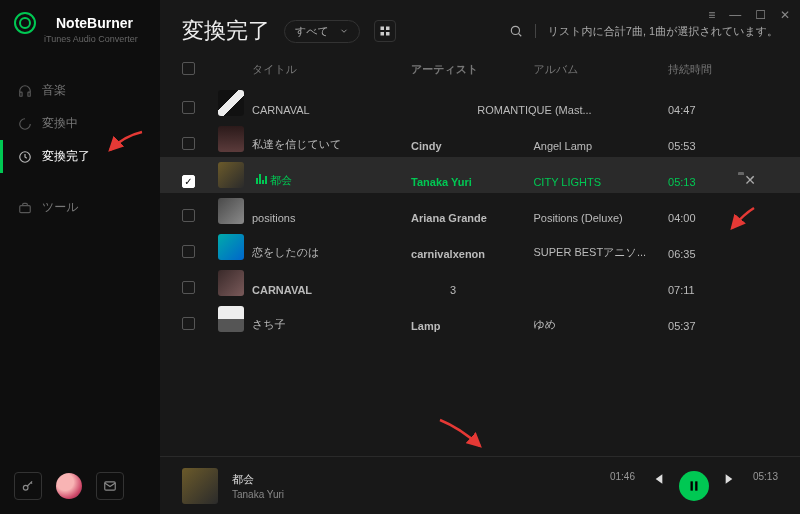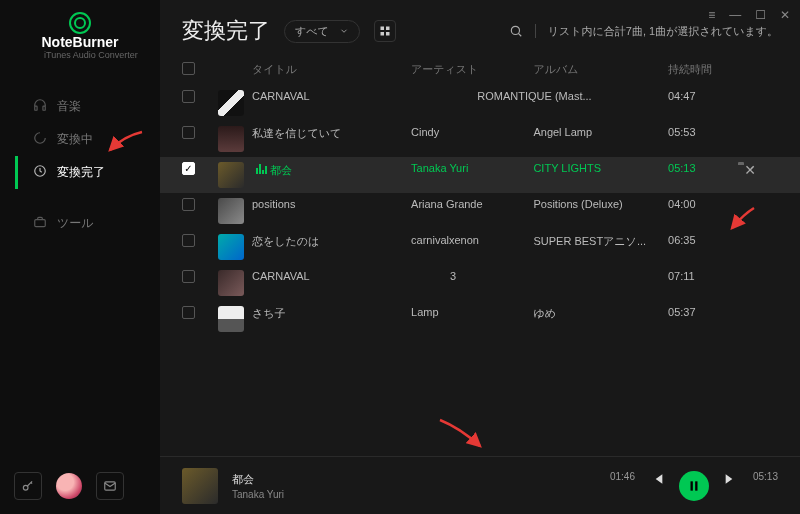--- a/index.html
+++ b/index.html
@@ -1,54 +1,54 @@
 <!DOCTYPE html>
 <html><head>
 <meta charset="utf-8">
 <style>
   * { margin:0; padding:0; box-sizing:border-box; font-family:"Hiragino Sans","Yu Gothic","Meiryo",sans-serif; }
   body { width:800px; height:514px; background:#0c0c0c; color:#ccc; overflow:hidden; position:relative; }
   .app { display:flex; width:100%; height:100%; background:#121212; }
 
   
   .sidebar { width:160px; background:#0e0e0e; display:flex; flex-direction:column; }
-  .brand { display:flex; align-items:center; gap:0; padding:12px 14px 2px;flex-direction:column; }
+  .brand { display:flex; align-items:center; gap:20px; padding:12px 14px 2px; }
   .brand-logo { width:22px; height:22px; border-radius:50%; border:2px solid #00c853; display:flex; align-items:center; justify-content:center; }
   .brand-logo::after { content:""; width:8px; height:8px; border:2px solid #00c853; border-radius:50%; }
   .brand-title { font-size:14px; font-weight:bold; color:#fff; }
   .brand-sub { font-size:9px; color:#666; padding:0 14px 10px 44px; margin-top:-2px; }
   .nav { margin-top:20px; }
-  .nav-item { display:flex; gap:10px; padding:8px 18px; font-size:12px; color:#777; cursor:pointer; position:relative;margin-left:15px; }
+  .nav-item { display:flex; align-items:center; gap:10px; padding:8px 18px; font-size:12px; color:#777; cursor:pointer; position:relative; }
   .nav-item.active { color:#fff; }
   .nav-item.active::before { content:""; position:absolute; left:0; top:0; bottom:0; width:3px; background:#00c853; }
   .nav-icon { width:14px; height:14px; opacity:.7; }
   .sidebar-footer { margin-top:auto; display:flex; align-items:center; gap:14px; padding:14px; }
   .sf-btn { width:28px; height:28px; border:1px solid #333; border-radius:4px; display:flex; align-items:center; justify-content:center; color:#888; cursor:pointer; }
   .avatar { width:26px; height:26px; border-radius:50%; background:radial-gradient(circle at 35% 35%,#f8b4b4 35%,#c46 70%,#534 100%); }
 
   
   .main { flex:1; display:flex; flex-direction:column; background:#181818; }
   .header { display:flex; align-items:center; padding:16px 22px 6px; gap:14px; }
   .page-title { font-size:22px; color:#eee; font-weight:500; }
   .filter { display:flex; align-items:center; gap:10px; border:1px solid #333; border-radius:14px; padding:3px 10px; font-size:11px; color:#aaa; cursor:pointer; }
   .view-toggle { width:22px; height:22px; border:1px solid #333; border-radius:4px; display:flex; align-items:center; justify-content:center; cursor:pointer; }
   .header-right { margin-left:auto; display:flex; align-items:center; gap:12px; font-size:11px; color:#aaa; }
   .divider-v { width:1px; height:14px; background:#444; }
 
   .table-head { display:flex; align-items:center; padding:10px 22px 8px; font-size:11px; color:#777; }
   .col-check { width:36px; }
   .col-thumb { width:34px; }
   .col-title { flex:1.3; }
-  .col-artist { flex:1; }
+  .col-artist { flex:1;font-weight:bold; }
   .col-album { flex:1.1; }
   .col-dur { width:70px; }
   .col-act { width:40px; }
 
   .rows { flex:1; overflow:hidden; }
-  .row { display:flex; align-items:flex-start; padding:5px 22px; font-size:11px; color:#bbb; }
+  .row { display:flex; align-items:flex-end; padding:5px 22px; font-size:11px; color:#bbb; }
   .row.selected { background:#2a2a2a; color:#00c853; }
   .row.selected .cell-title, .row.selected .cell-artist, .row.selected .cell-album, .row.selected .cell-dur { color:#00c853; }
   .checkbox { width:13px; height:13px; border:1px solid #555; border-radius:2px; display:inline-flex; align-items:center; justify-content:center; }
   .checkbox.checked { background:#fff; border-color:#fff; color:#000; font-size:10px; }
   .thumb { width:26px; height:26px; border-radius:3px; background:#333; }
   .th0 { background:linear-gradient(135deg,#111 40%,#eee 40% 60%,#111 60%); }
   .th1 { background:linear-gradient(180deg,#2b1a1a,#5b3b3b); }
   .th2 { background:linear-gradient(135deg,#6b5a2a,#2b2b2b); }
   .th3 { background:linear-gradient(135deg,#4a4a4a,#8a8a8a); }
   .th4 { background:linear-gradient(135deg,#0aa,#06c); }

